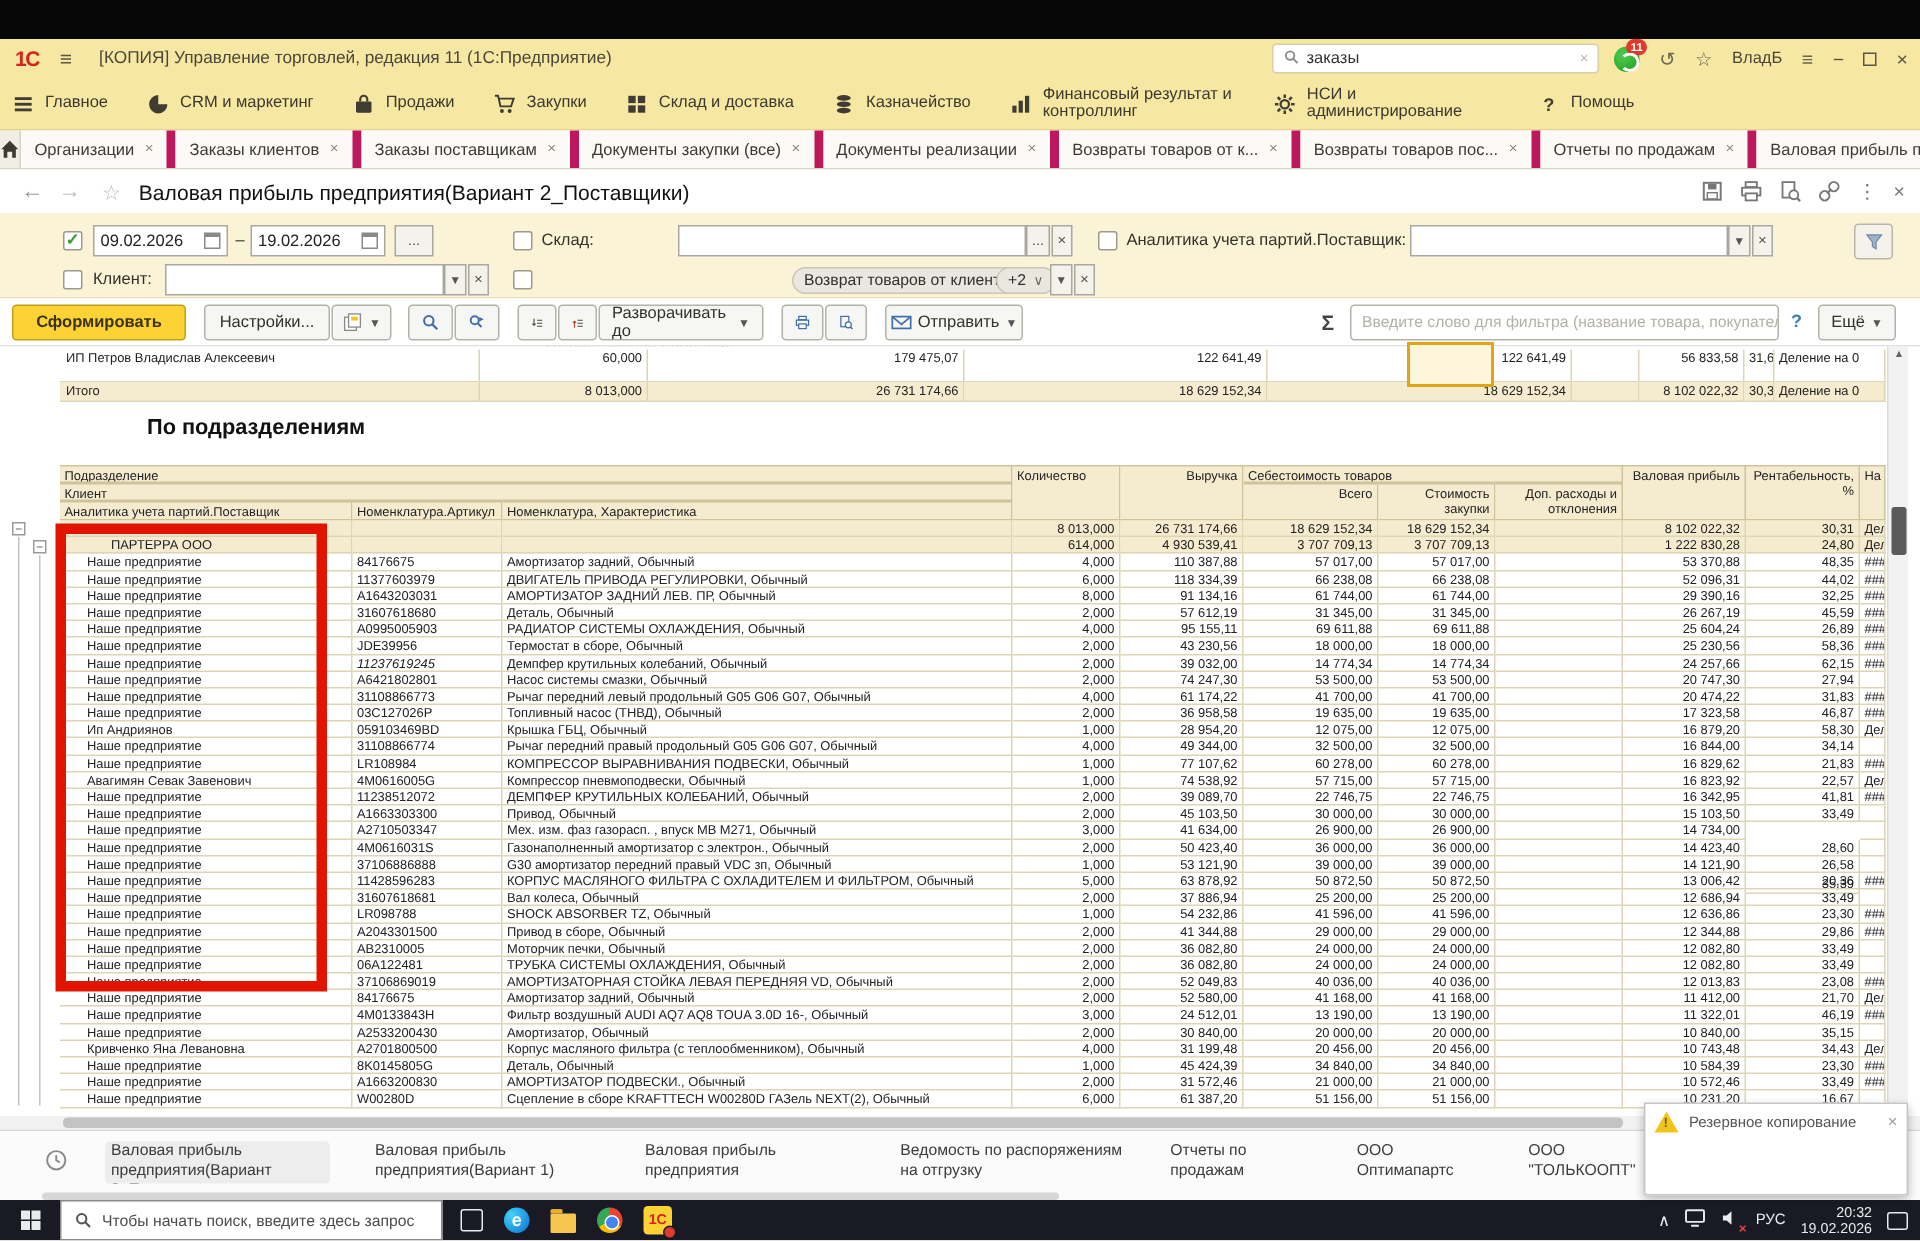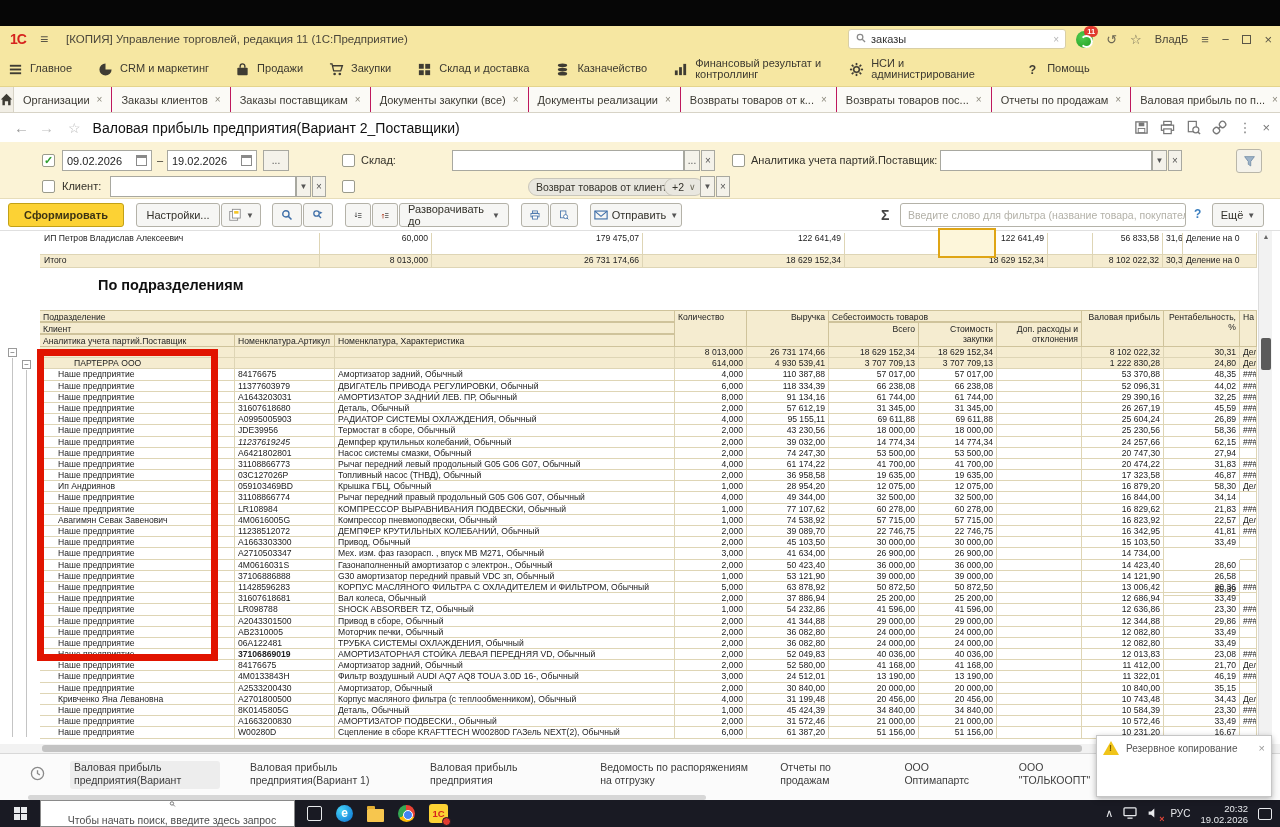--- a/index.html
+++ b/index.html
@@ -29,21 +29,21 @@
 
   
   .ribbon { position:absolute; left:0; top:52px; width:1280px; height:35px; background:#f6e7a2; display:flex; align-items:center; padding-left:8px; border-bottom:1px solid #e4d48d; }
   .menu-item { display:flex; align-items:center; gap:7px; margin-right:26px; cursor:pointer; }
   .menu-item .micon { width:15px; height:15px; flex:0 0 auto; }
   .menu-item .mlabel { font-size:11px; color:#3c3930; line-height:11.5px; max-width:128px; }
 
   
   .tabbar { position:absolute; left:0; top:87px; width:1280px; height:26px; background:#f1eee5; display:flex; align-items:flex-end; border-bottom:1px solid #d7d3c6; }
   .home-btn { width:30px; height:25px; display:flex; align-items:center; justify-content:center; border-right:1px solid #d7d3c6; }
-  .tab { height:25px; display:flex; align-items:center; background:#fbfaf6; border-right:1px solid #be185d; padding:12px 9px; font-size:11px; color:#3c3a33; white-space:nowrap; position:relative; }
+  .tab { height:25px; display:flex; align-items:center; background:#fbfaf6; border-right:6px solid #be185d; padding:12px 9px; font-size:11px; color:#3c3a33; white-space:nowrap; position:relative; }
   .tab .tclose { margin-left:7px; color:#8c897d; font-size:10px; }
 
   
   .winhead { position:absolute; left:0; top:113px; width:1280px; height:29px; background:#fff; display:flex; align-items:center; }
   .nav-arrow { font-size:15px; color:#9a9a9a; margin-left:14px; }
   .nav-arrow.fwd { margin-left:10px; color:#c0c0c0; }
   .star { color:#b9b9b9; font-size:14px; margin-left:14px; }
   .rtitle { font-size:14px; color:#111; margin-left:12px; }
   .wh-icons { margin-left:auto; display:flex; align-items:center; gap:11px; margin-right:10px; }
   .wh-icons .wicon { width:15px; height:15px; }
@@ -112,21 +112,21 @@
   .warn-tri:after { content:"!"; position:absolute; left:-2px; top:2px; font-size:9px; font-weight:bold; color:#7a5c00; }
   .ntitle { font-size:10px; color:#555; }
   .nclose { margin-left:auto; color:#999; font-size:11px; }
   .nbody { font-size:9.5px; color:#3b6fb5; line-height:11.5px; margin-top:3px; padding-left:23px; }
 
   
   .taskbar { position:absolute; left:0; top:800px; width:1280px; height:27px; background:#191a23; display:flex; align-items:center; }
   .win-btn { width:40px; height:27px; display:flex; align-items:center; justify-content:center; }
   .win-logo { display:grid; grid-template-columns:6px 6px; grid-template-rows:6px 6px; gap:1px; }
   .win-logo span { background:#e8eaed; }
-  .tb-searchbox { width:255px; height:27px; background:#ffffff; display:flex; align-items:center; font-size:10.5px; color:#4d4d4d; gap:7px; padding-left:9px; border:1px solid #8a8a8a;flex-direction:column; }
+  .tb-searchbox { width:255px; height:27px; background:#ffffff; display:flex; align-items:center; font-size:10.5px; color:#4d4d4d; gap:7px; padding-left:9px; border:1px solid #8a8a8a; }
   .task-icons { display:flex; align-items:center; gap:14px; margin-left:12px; }
   .taskview { width:15px; height:15px; border:1.5px solid #e8eaed; border-radius:2px; }
   .edge-ic { width:17px; height:17px; border-radius:50%; background:radial-gradient(circle at 30% 30%, #45d3f7, #0a6fd1); color:#fff; font-weight:bold; font-size:12px; text-align:center; line-height:17px; }
   .folder-ic { width:17px; height:13px; background:#f7c64e; border-radius:1px; position:relative; margin-top:3px; }
   .folder-ic:before { content:""; position:absolute; left:0; top:-3px; width:8px; height:3px; background:#e3ae32; border-radius:1px 1px 0 0; }
   .chrome-ic { width:17px; height:17px; border-radius:50%; background:conic-gradient(#ea4335 0 33%, #fbbc05 33% 66%, #34a853 66% 100%); position:relative; }
   .chrome-ic:after { content:""; position:absolute; left:4.5px; top:4.5px; width:8px; height:8px; border-radius:50%; background:#4285f4; border:1.5px solid #fff; }
   .onec-ic { width:19px; height:19px; background:#fcd234; border-radius:3px; color:#d6231e; font-weight:bold; font-size:9.5px; text-align:center; line-height:19px; position:relative; }
   .onec-ic .dot { position:absolute; right:-3px; bottom:-3px; width:9px; height:9px; background:#e03a2f; border-radius:50%; border:1.5px solid #191a23; }
   .tray { margin-left:auto; display:flex; align-items:center; gap:10px; margin-right:8px; color:#e8eaed; }
@@ -853,21 +853,21 @@
           <div class="tcell num" style="width: 82px; height: 11.2px;">36 082,80</div>
           <div class="tcell num" style="width: 90px; height: 11.2px;">24 000,00</div>
           <div class="tcell num" style="width: 78px; height: 11.2px;">24 000,00</div>
           <div class="tcell num" style="width: 85px; height: 11.2px;"></div>
           <div class="tcell num" style="width: 82px; height: 11.2px;">12 082,80</div>
           <div class="tcell num" style="width: 76px; height: 11.2px;">33,49</div>
           <div class="tcell" style="width: 17px; height: 11.2px;"></div>
         </div>
         <div class="trow" style="height: 11.2px;">
           <div class="tcell name" style="width: 195px; height: 11.2px; padding-left: 18px;">Наше предприятие</div>
-          <div class="tcell" style="width: 100px; height: 11.2px; font-weight: bold;">37106869019</div>
+          <div class="tcell" style="width: 100px; height: 11.2px;">37106869019</div>
           <div class="tcell" style="width: 340px; height: 11.2px;">АМОРТИЗАТОРНАЯ СТОЙКА ЛЕВАЯ ПЕРЕДНЯЯ VD, Обычный</div>
           <div class="tcell num" style="width: 72px; height: 11.2px;">2,000</div>
           <div class="tcell num" style="width: 82px; height: 11.2px;">52 049,83</div>
           <div class="tcell num" style="width: 90px; height: 11.2px;">40 036,00</div>
           <div class="tcell num" style="width: 78px; height: 11.2px;">40 036,00</div>
           <div class="tcell num" style="width: 85px; height: 11.2px;"></div>
           <div class="tcell num" style="width: 82px; height: 11.2px;">12 013,83</div>
           <div class="tcell num" style="width: 76px; height: 11.2px;">23,08</div>
           <div class="tcell" style="width: 17px; height: 11.2px;">###</div>
         </div>

